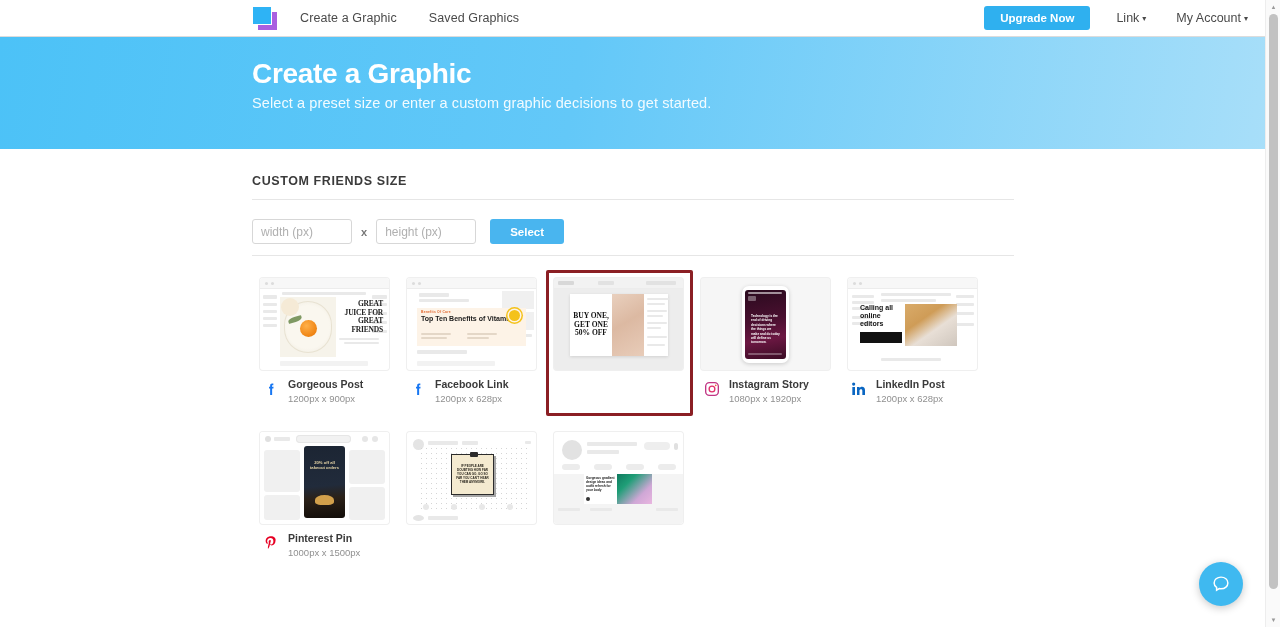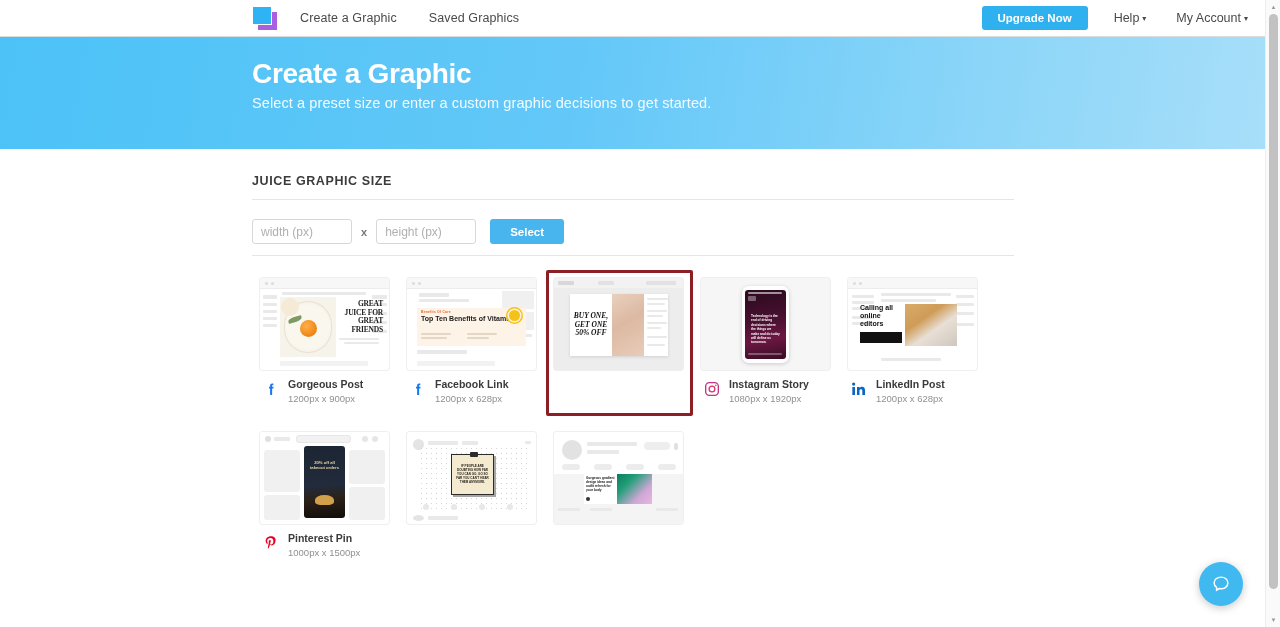--- a/index.html
+++ b/index.html
@@ -85,21 +85,21 @@
     font-family: "Liberation Sans", sans-serif;
   }
 
   
   .grid { display: flex; flex-wrap: wrap; margin-top: 14px; width: 790px; }
   .card {
     width: 147px; margin-right: 0; margin-bottom: 8px;
     padding: 5px 5px 8px 5px; border: 3px solid transparent; border-radius: 2px;
     cursor: pointer;
   }
-  .card.selected { border-color: #8b1f24; font-style: italic; }
+  .card.selected { border-color: #8b1f24; }
   .thumb {
     width: 129px; height: 92px; border-radius: 3px;
     background: #f4f4f4; overflow: hidden; position: relative;
     box-shadow: 0 0 0 1px #efefef;
   }
   .card-meta { display: flex; align-items: flex-start; margin-top: 8px; padding-left: 2px; }
   .brand-icon {
     width: 18px; height: 18px; flex: none; margin-right: 8px; margin-top: 2px;
     display: flex; align-items: center; justify-content: center;
   }
@@ -193,36 +193,36 @@
   <div class="logo">
     <div class="sq-back"></div>
     <div class="sq-front"></div>
   </div>
   <div class="nav-link">Create a Graphic</div>
   <div class="nav-link">Saved Graphics</div>
 
   <div class="nav-right">
     <button class="upgrade-btn">Upgrade Now</button>
     <div class="nav-drop">
-      <span>Help</span><span class="caret">▾</span>
+      <span>Link</span><span class="caret">▾</span>
     </div>
     <div class="nav-drop">
       <span>My Account</span><span class="caret">▾</span>
     </div>
   </div>
 </div>
 
 <div class="hero">
   <h1>Create a Graphic</h1>
   <p>Select a preset size or enter a custom graphic decisions to get started.</p>
 </div>
 
 <div class="content">
 
-  <div class="section-title">JUICE GRAPHIC SIZE</div>
+  <div class="section-title">CUSTOM FRIENDS SIZE</div>
   <div class="rule"></div>
 
   <div class="size-row">
     <input class="size-input" type="text" placeholder="width (px)" style="">
     <span class="x-sep">x</span>
     <input class="size-input" type="text" placeholder="height (px)" style="">
     <button class="create-btn">Select</button>
   </div>
 
   <div class="rule"></div>

